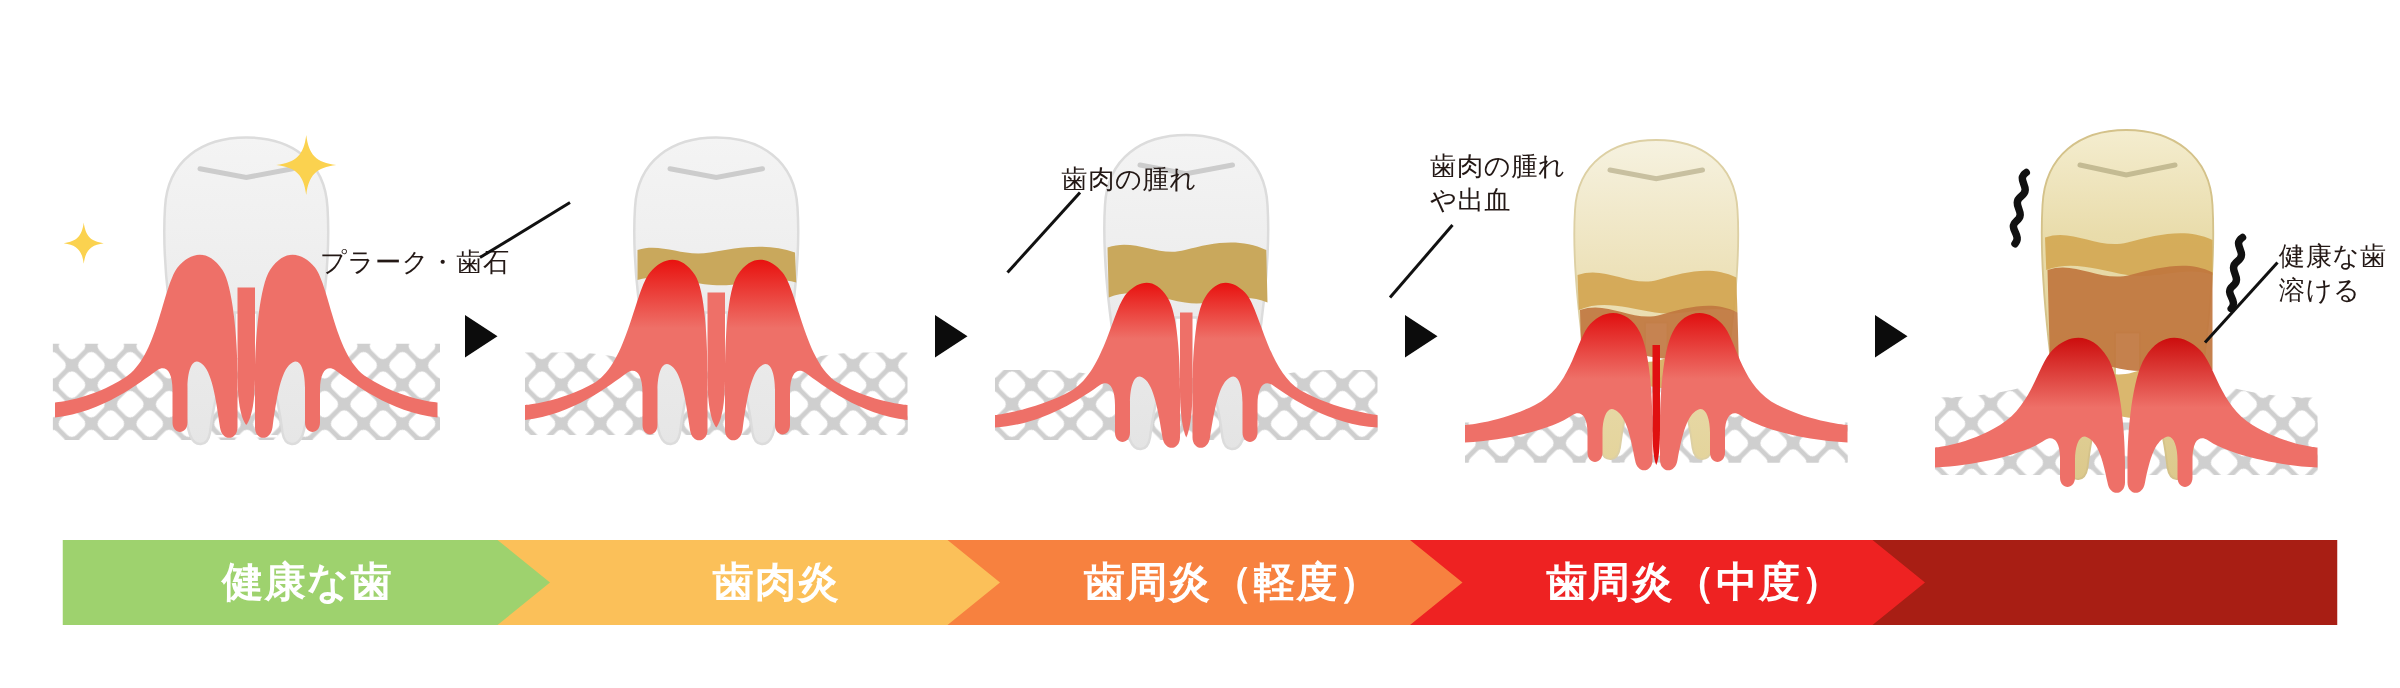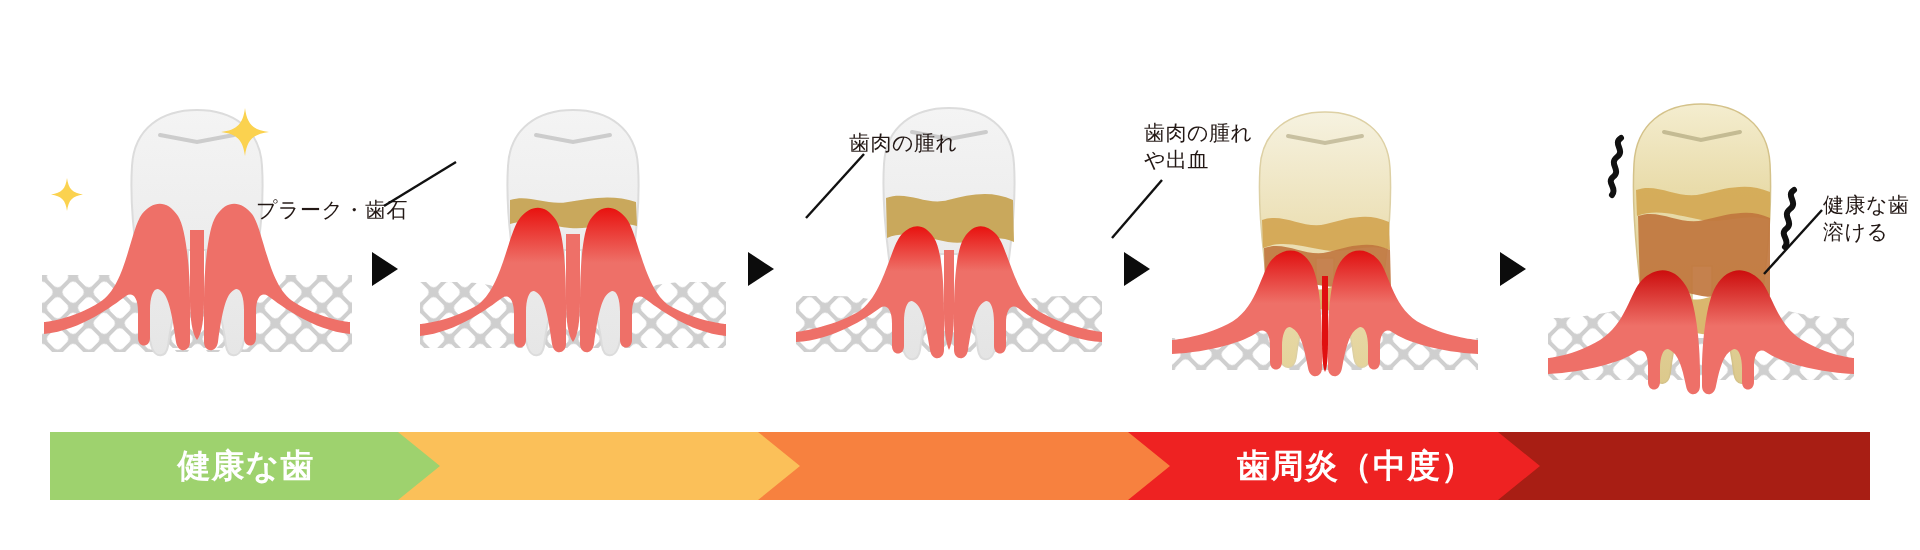--- a/index.html
+++ b/index.html
@@ -359,17 +359,19 @@
       <path d="M348 0 L710 0 L752 34 L710 68 L348 68 L390 34 Z" fill="#fbc059"></path>
 
       <path d="M708 0 L1080 0 L1122 34 L1080 68 L708 68 L750 34 Z" fill="#f7813f"></path>
 
       <path d="M1078 0 L1450 0 L1492 34 L1450 68 L1078 68 L1120 34 Z" fill="#ee2222"></path>
 
       <path d="M1448 0 L1820 0 L1820 68 L1448 68 L1490 34 Z" fill="#a81e14"></path>
     </svg>
     <div class="banner-labels">
       <div class="seg-label" style="left:0px;   width:392px;">健康な歯</div>
+      <div class="seg-label" style="left:390px; width:362px;">歯肉炎</div>
+      <div class="seg-label" style="left:750px; width:372px;">歯周炎（軽度）</div>
       <div class="seg-label" style="left:1120px;width:372px;">歯周炎（中度）</div>
     </div>
   </div>
 
 </div>
 
 </body></html>

